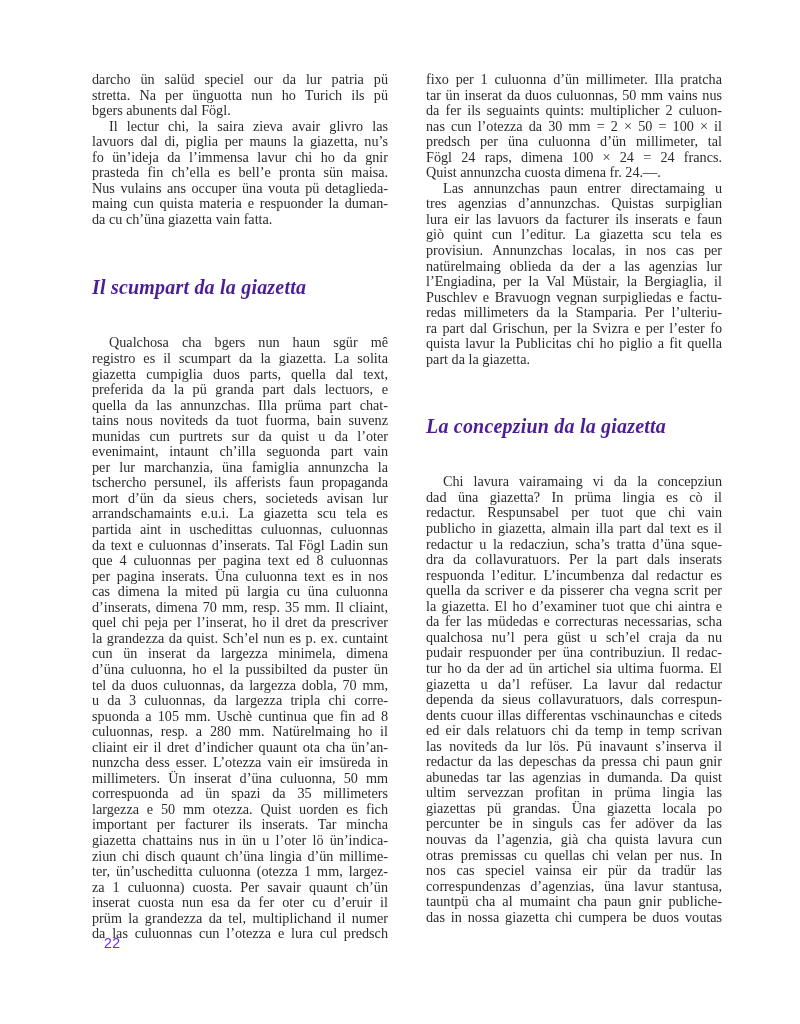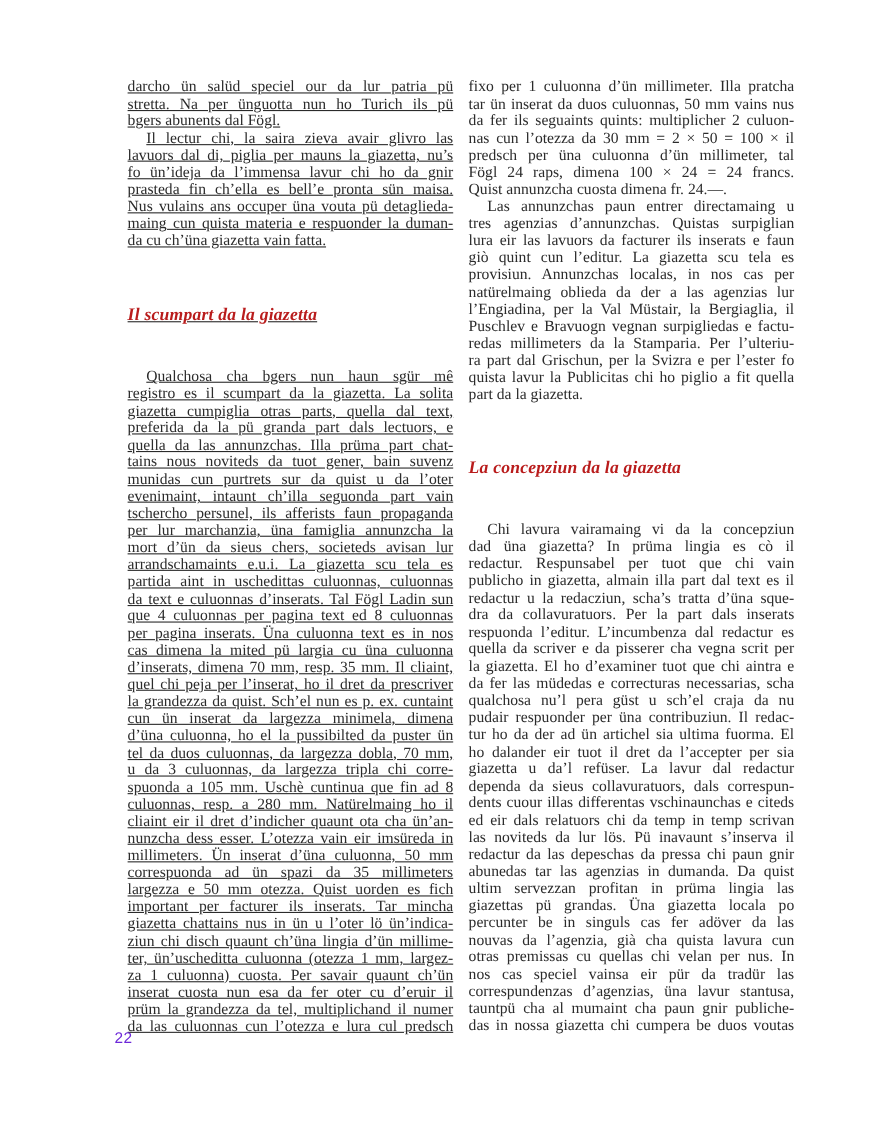--- a/index.html
+++ b/index.html
@@ -5,32 +5,32 @@
     html, body { margin: 0; padding: 0; background: #ffffff; }
     body {
       width: 800px; height: 1024px; position: relative; overflow: hidden;
       font-family: "Liberation Serif", "DejaVu Serif", serif;
       color: #2b2b2b;
     }
     .col {
       position: absolute; top: 72px; width: 296px;
       font-size: 14.2px; line-height: 15.55px;
     }
-    .col-left { left: 116px; text-decoration: underline; }
+    .col-left { left: 92px; }
     .col-right { left: 426px; }
     .line {
       display: block; white-space: nowrap; height: 15.55px;
       text-align: justify; text-align-last: justify;
     }
     .line.last { text-align-last: left; }
     .line.indent { padding-left: 17px; }
     .para { margin: 0; }
     .heading {
-      font-style: italic; font-size: 16px; line-height: 24px;
-      letter-spacing: 0.2px; color: #b91c1c; margin: 0;
+      font-style: italic; font-size: 20px; line-height: 24px;
+      letter-spacing: 0.2px; color: #4c1d95; margin: 0;
       font-family: "Liberation Serif", "DejaVu Serif", serif;
     }
     .page-number {
       position: absolute; left: 104px; top: 935px;
       font-family: "Liberation Sans", "DejaVu Sans", sans-serif;
       font-size: 14px; color: #6d28d9; letter-spacing: 0.5px;
     }
   </style>
 </head>
 <body>
@@ -49,28 +49,28 @@
       <span class="line">Nus vulains ans occuper üna vouta pü detaglieda-</span>
       <span class="line">maing cun quista materia e respuonder la duman-</span>
       <span class="line last">da cu ch’üna giazetta vain fatta.</span>
     </div>
   <div style="height:48px"></div>
   <h2 class="heading">Il scumpart da la giazetta</h2>
   <div style="height:36px"></div>
   <div class="para">
       <span class="line indent">Qualchosa cha bgers nun haun sgür mê</span>
       <span class="line">registro es il scumpart da la giazetta. La solita</span>
-      <span class="line">giazetta cumpiglia otras parts, quella dal text,</span>
+      <span class="line">giazetta cumpiglia duos parts, quella dal text,</span>
       <span class="line">preferida da la pü granda part dals lectuors, e</span>
       <span class="line">quella da las annunzchas. Illa prüma part chat-</span>
-      <span class="line">tains nous noviteds da tuot gener, bain suvenz</span>
+      <span class="line">tains nous noviteds da tuot fuorma, bain suvenz</span>
       <span class="line">munidas cun purtrets sur da quist u da l’oter</span>
       <span class="line">evenimaint, intaunt ch’illa seguonda part vain</span>
+      <span class="line">per lur marchanzia, üna famiglia annunzcha la</span>
       <span class="line">tschercho persunel, ils afferists faun propaganda</span>
-      <span class="line">per lur marchanzia, üna famiglia annunzcha la</span>
       <span class="line">mort d’ün da sieus chers, societeds avisan lur</span>
       <span class="line">arrandschamaints e.u.i. La giazetta scu tela es</span>
       <span class="line">partida aint in uschedittas culuonnas, culuonnas</span>
       <span class="line">da text e culuonnas d’inserats. Tal Fögl Ladin sun</span>
       <span class="line">que 4 culuonnas per pagina text ed 8 culuonnas</span>
       <span class="line">per pagina inserats. Üna culuonna text es in nos</span>
       <span class="line">cas dimena la mited pü largia cu üna culuonna</span>
       <span class="line">d’inserats, dimena 70 mm, resp. 35 mm. Il cliaint,</span>
       <span class="line">quel chi peja per l’inserat, ho il dret da prescriver</span>
       <span class="line">la grandezza da quist. Sch’el nun es p. ex. cuntaint</span>
@@ -130,21 +130,20 @@
       <span class="line">publicho in giazetta, almain illa part dal text es il</span>
       <span class="line">redactur u la redacziun, scha’s tratta d’üna sque-</span>
       <span class="line">dra da collavuratuors. Per la part dals inserats</span>
       <span class="line">respuonda l’editur. L’incumbenza dal redactur es</span>
       <span class="line">quella da scriver e da pisserer cha vegna scrit per</span>
       <span class="line">la giazetta. El ho d’examiner tuot que chi aintra e</span>
       <span class="line">da fer las müdedas e correcturas necessarias, scha</span>
       <span class="line">qualchosa nu’l pera güst u sch’el craja da nu</span>
       <span class="line">pudair respuonder per üna contribuziun. Il redac-</span>
       <span class="line">tur ho da der ad ün artichel sia ultima fuorma. El</span>
-      <span class="line">ho dalander eir tuot il dret da l’accepter per sia</span>
       <span class="line">giazetta u da’l refüser. La lavur dal redactur</span>
       <span class="line">dependa da sieus collavuratuors, dals correspun-</span>
       <span class="line">dents cuour illas differentas vschinaunchas e citeds</span>
       <span class="line">ed eir dals relatuors chi da temp in temp scrivan</span>
       <span class="line">las noviteds da lur lös. Pü inavaunt s’inserva il</span>
       <span class="line">redactur da las depeschas da pressa chi paun gnir</span>
       <span class="line">abunedas tar las agenzias in dumanda. Da quist</span>
       <span class="line">ultim servezzan profitan in prüma lingia las</span>
       <span class="line">giazettas pü grandas. Üna giazetta locala po</span>
       <span class="line">percunter be in singuls cas fer adöver da las</span>

